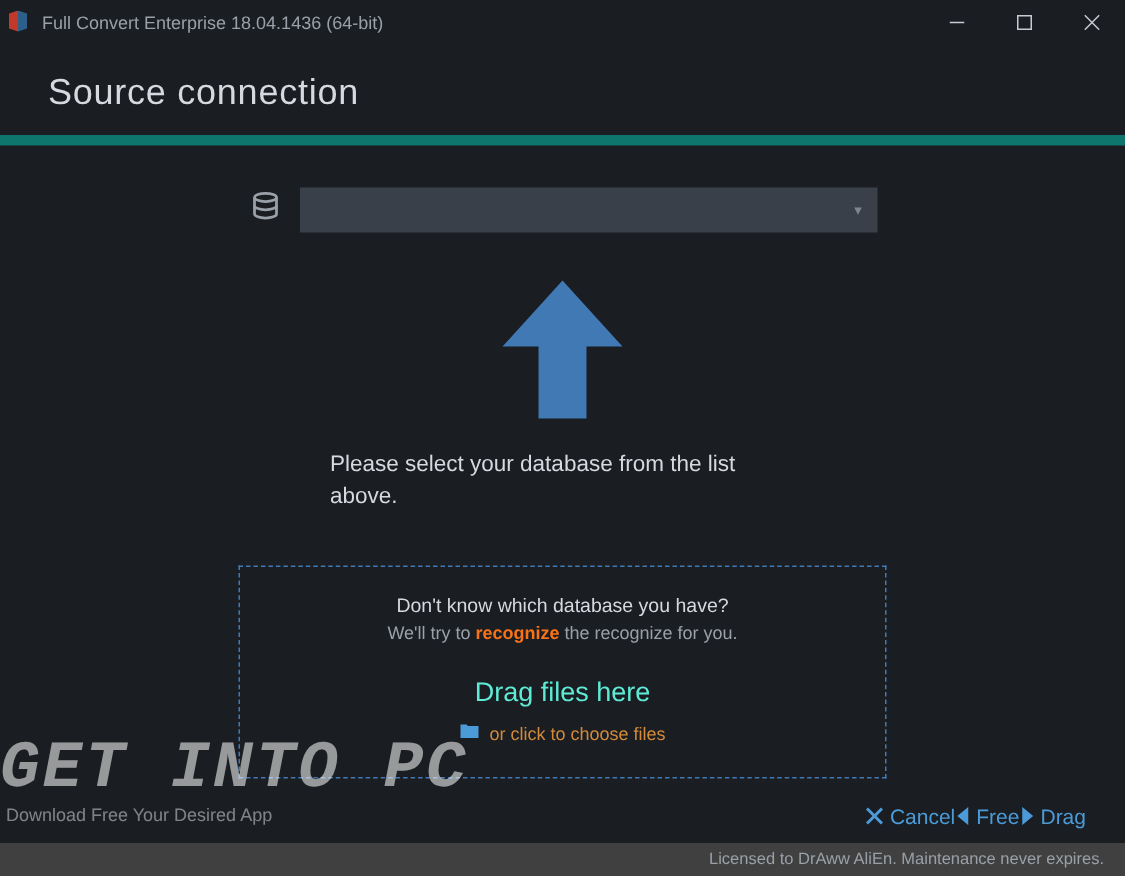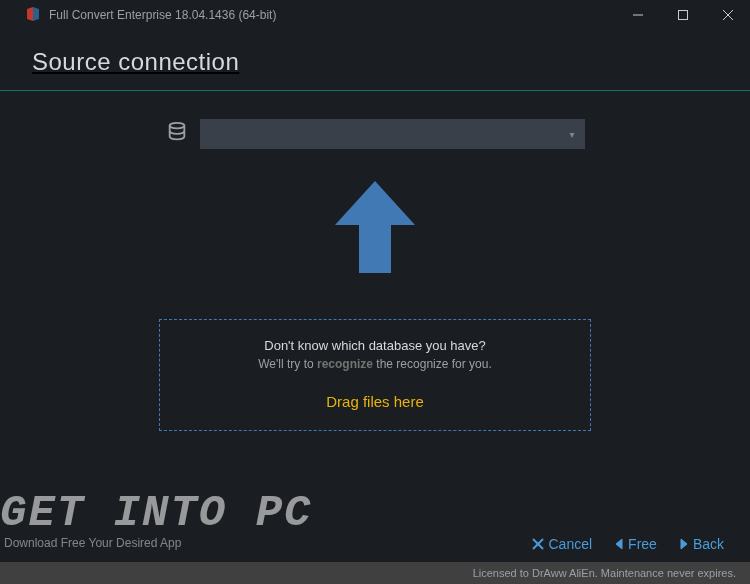--- a/index.html
+++ b/index.html
@@ -1,48 +1,48 @@
 <!DOCTYPE html>
 <html><head>
 <meta charset="utf-8">
 <style>
 * { margin: 0; padding: 0; box-sizing: border-box; font-family: "Segoe UI", Arial, sans-serif; }
 body { width: 750px; height: 584px; background: #1a1d22; overflow: hidden; position: relative; }
 
-.titlebar { height: 30px; background: #1a1d22; display: flex; align-items: center; padding-left: 25px; color: #9aa0a8; font-size: 12px; }
+.titlebar { height: 30px; background: #1a1d22; display: flex; align-items: center; padding-left: 4px; color: #9aa0a8; font-size: 12px; }
 .titlebar .app-icon { width: 16px; height: 16px; margin-right: 8px; }
 .titlebar .spacer { flex: 1; }
 .titlebar .win-btn { width: 45px; height: 30px; display: flex; align-items: center; justify-content: center; color: #c8ccd2; font-size: 11px; cursor: default; }
 .titlebar .win-btn svg { stroke: #c8ccd2; }
 
-.header-region { padding: 18px 32px 14px 32px; border-bottom: 1px solid #0f766e; text-decoration: underline; }
+.header-region { padding: 18px 32px 14px 32px; border-bottom: 7px solid #0f766e; }
 .header-region h1 { color: #d6d9de; font-weight: 300; font-size: 24px; letter-spacing: 0.5px; }
 
 .content { padding-top: 28px; text-align: center; position: relative; }
 
 .db-row { display: flex; align-items: center; justify-content: center; gap: 12px; }
 .db-icon { color: #9aa0a8; }
 .db-select { width: 385px; height: 30px; background: #3a4049; border: none; position: relative; display: flex; align-items: center; justify-content: flex-end; padding-right: 10px; }
 .db-select .caret { color: #7e858f; font-size: 10px; }
 
 .big-arrow { margin: 24px auto 10px auto; display: flex; justify-content: center; }
 
 .prompt { color: #d6d9de; font-size: 15px; font-weight: 300; width: 310px; margin: 10px auto 0 auto; text-align: left; line-height: 1.4; }
 
 .drop-zone { width: 432px; margin: 36px auto 0 auto; border: 1px dashed #4179b5; padding: 18px 20px 20px 20px; }
 .drop-zone .q { color: #d6d9de; font-size: 13px; font-weight: 300; }
 .drop-zone .a { color: #9aa0a8; font-size: 12px; margin-top: 4px; }
-.drop-zone .a b { color: #737373; font-weight: 600; }
-.drop-zone .drag { color: #eab308; font-size: 15px; font-weight: 300; margin-top: 22px; }
+.drop-zone .a b { color: #f97316; font-weight: 600; }
+.drop-zone .drag { color: #5eead4; font-size: 18px; font-weight: 300; margin-top: 22px; }
 .drop-zone .choose-row { display: flex; align-items: center; justify-content: center; gap: 6px; margin-top: 8px; }
 .drop-zone .choose { color: #d28a3a; font-size: 12px; cursor: pointer; }
 .drop-zone .folder-icon { color: #4b9bd8; }
 
 .footer { position: absolute; bottom: 0; left: 0; right: 0; }
-.nav-row { display: flex; justify-content: flex-end; gap: 22px; padding: 10px 26px; }
+.nav-row { display: flex; justify-content: flex-end; padding: 10px 26px; }
 .nav-btn { display: flex; align-items: center; gap: 4px; color: #4b9bd8; font-size: 14px; cursor: pointer; }
 .nav-btn svg { stroke: #4b9bd8; fill: #4b9bd8; }
 .license-bar { background: #404040; color: #9aa0a8; font-size: 11px; text-align: right; padding: 5px 14px; }
 
 .watermark { position: absolute; left: 0; bottom: 34px; color: rgba(255,255,255,0.55); pointer-events: none; }
 .watermark .big { font-size: 44px; font-weight: 800; letter-spacing: 2px; font-style: italic; font-family: Liberation Mono, monospace; line-height: 0.9; }
 .watermark .small { font-size: 12px; margin-top: 2px; margin-left: 4px; color: rgba(255,255,255,0.45); }
 </style>
 </head>
 <body>
@@ -92,27 +92,36 @@
       <span class="caret">▾</span>
     </div>
   </div>
 
   <div class="big-arrow">
     <svg width="100" height="110" viewBox="0 0 100 110">
       <path d="M50 8 L90 52 L66 52 L66 100 L34 100 L34 52 L10 52 Z" fill="#4179b5"></path>
     </svg>
   </div>
 
+  <div class="prompt">Please select your database from the list above.</div>
 
   <div class="drop-zone">
     <div class="q">Don't know which database you have?</div>
     <div class="a">
       <span>We'll try to </span><b>recognize</b><span> the recognize for you.</span>
     </div>
     <div class="drag">Drag files here</div>
+    <div class="choose-row">
+      <span class="folder-icon">
+        <svg width="14" height="12" viewBox="0 0 14 12">
+            <path d="M1 2 L5 2 L6 3 L13 3 L13 11 L1 11 Z" fill="#4b9bd8"></path>
+          </svg>
+      </span>
+      <span class="choose">or click to choose files</span>
+    </div>
   </div>
 
 </div>
 
 <div class="watermark">
   <div class="big">GET INTO PC</div>
   <div class="small">Download Free Your Desired App</div>
 </div>
 
 <div class="footer">
@@ -127,17 +136,17 @@
     <div class="nav-btn">
       <svg width="10" height="12" viewBox="0 0 10 12">
           <path d="M8 1 L2 6 L8 11 Z"></path>
         </svg>
       <span>Free</span>
     </div>
     <div class="nav-btn">
       <svg width="10" height="12" viewBox="0 0 10 12">
           <path d="M2 1 L8 6 L2 11 Z"></path>
         </svg>
-      <span>Back</span>
+      <span>Drag</span>
     </div>
   </div>
   <div class="license-bar">Licensed to DrAww AliEn. Maintenance never expires.</div>
 </div>
 
 </body></html>

